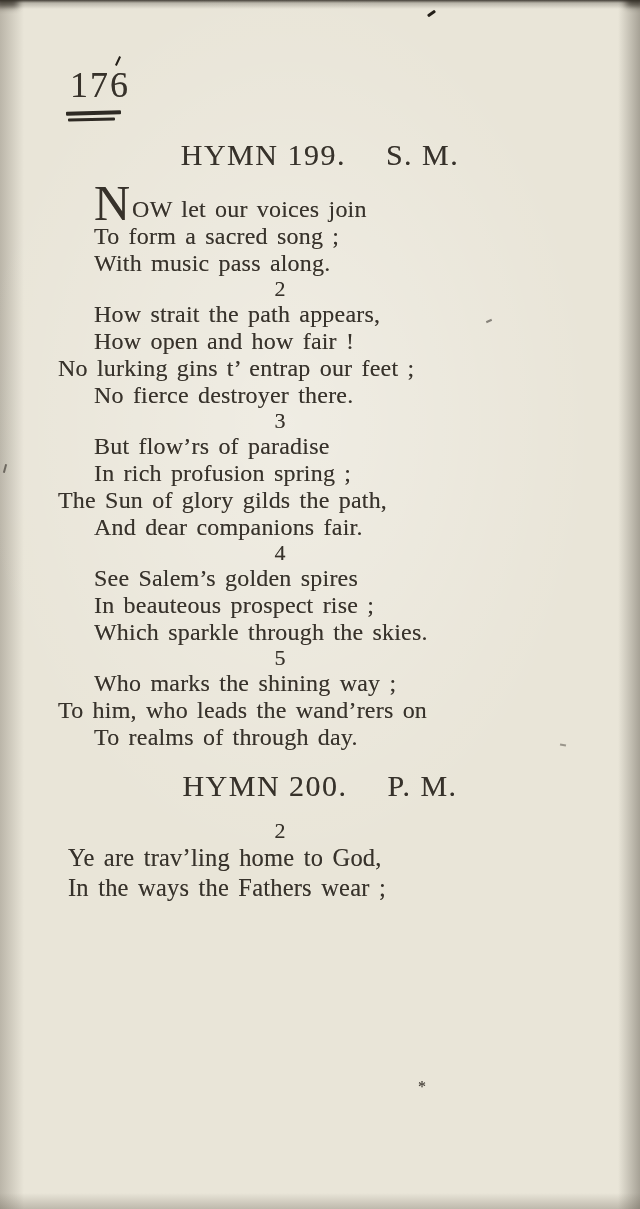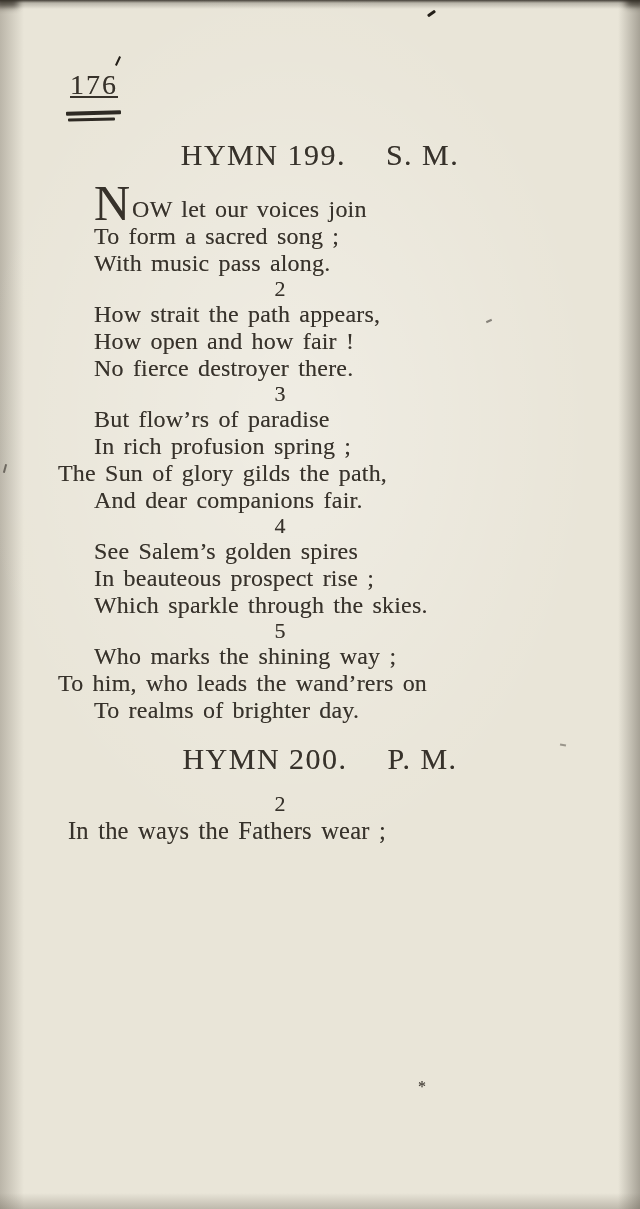--- a/index.html
+++ b/index.html
@@ -17,21 +17,21 @@
       linear-gradient(to left, rgba(58,52,42,0.38) 0px, rgba(58,52,42,0) 22px),
       #e9e5d8;
   }
 
   .corner { position:absolute; background:#332e26; filter:blur(3px); }
   .corner-tl { left:-4px; top:-3px; width:22px; height:10px; opacity:.75; }
   .corner-tr { right:-4px; top:-3px; width:18px; height:9px; opacity:.8; }
 
   .pagenum {
     position:absolute; left:70px; top:68px;
-    font-size:28px; letter-spacing:2px; line-height:34px;text-decoration:underline;
+    font-size:36px; letter-spacing:2px; line-height:34px;
   }
   .rule { position:absolute; background:#2e2a24; border-radius:1px; }
   .rule1 { left:66px; top:111px; width:55px; height:4px; transform:rotate(-1.5deg); }
   .rule2 { left:68px; top:118px; width:47px; height:2.5px; transform:rotate(-1deg); }
 
   .content { position:absolute; left:58px; top:132px; width:524px; }
 
   .hymn-heading {
     font-size:30px; text-align:center; letter-spacing:1.5px;
     line-height:34px; margin:6px 0 18px; white-space:nowrap;
@@ -91,20 +91,21 @@
     <div class="stanza">
       <div class="line indent"><span class="dropcap">N</span><span class="caps">OW</span><span> let our voices join</span></div>
       <div class="line indent">To form a sacred song ;</div>
       <div class="line indent">With music pass along.</div>
     </div>
 
     <div class="stanza-num">2</div>
     <div class="stanza">
       <div class="line indent">How strait the path appears,</div>
       <div class="line indent">How open and how fair !</div>
+      <div class="line">No lurking gins t’ entrap our feet ;</div>
       <div class="line indent">No fierce destroyer there.</div>
     </div>
 
     <div class="stanza-num">3</div>
     <div class="stanza">
       <div class="line indent">But flow’rs of paradise</div>
       <div class="line indent">In rich profusion spring ;</div>
       <div class="line">The Sun of glory gilds the path,</div>
       <div class="line indent">And dear companions fair.</div>
     </div>
@@ -113,31 +114,32 @@
     <div class="stanza">
       <div class="line indent">See Salem’s golden spires</div>
       <div class="line indent">In beauteous prospect rise ;</div>
       <div class="line indent">Which sparkle through the skies.</div>
     </div>
 
     <div class="stanza-num">5</div>
     <div class="stanza">
       <div class="line indent">Who marks the shining way ;</div>
       <div class="line">To him, who leads the wand’rers on</div>
-      <div class="line indent">To realms of brighter day.</div>
+      <div class="line indent">To realms of through day.</div>
     </div>
 
     <div class="hymn-heading heading-200">
       <span class="title">HYMN 200.</span><span class="meter">P. M.</span>
     </div>
 
     <div class="h200">
 
       <div class="stanza-num">2</div>
       <div class="stanza">
+        <div class="line">Ye are trav’ling home to God,</div>
         <div class="line">In the ways the Fathers wear ;</div>
       </div>
     </div>
 
   </div>
 
   <div class="footnote-mark">*</div>
 
 </div>
 

